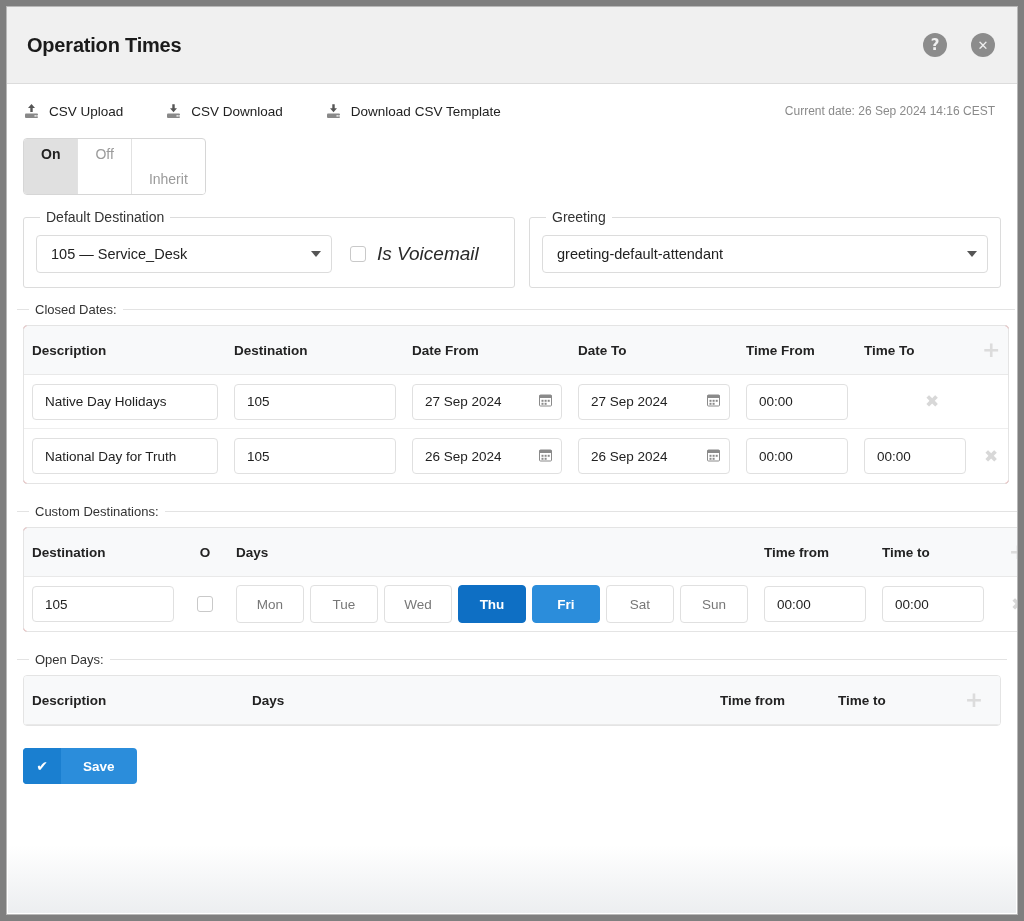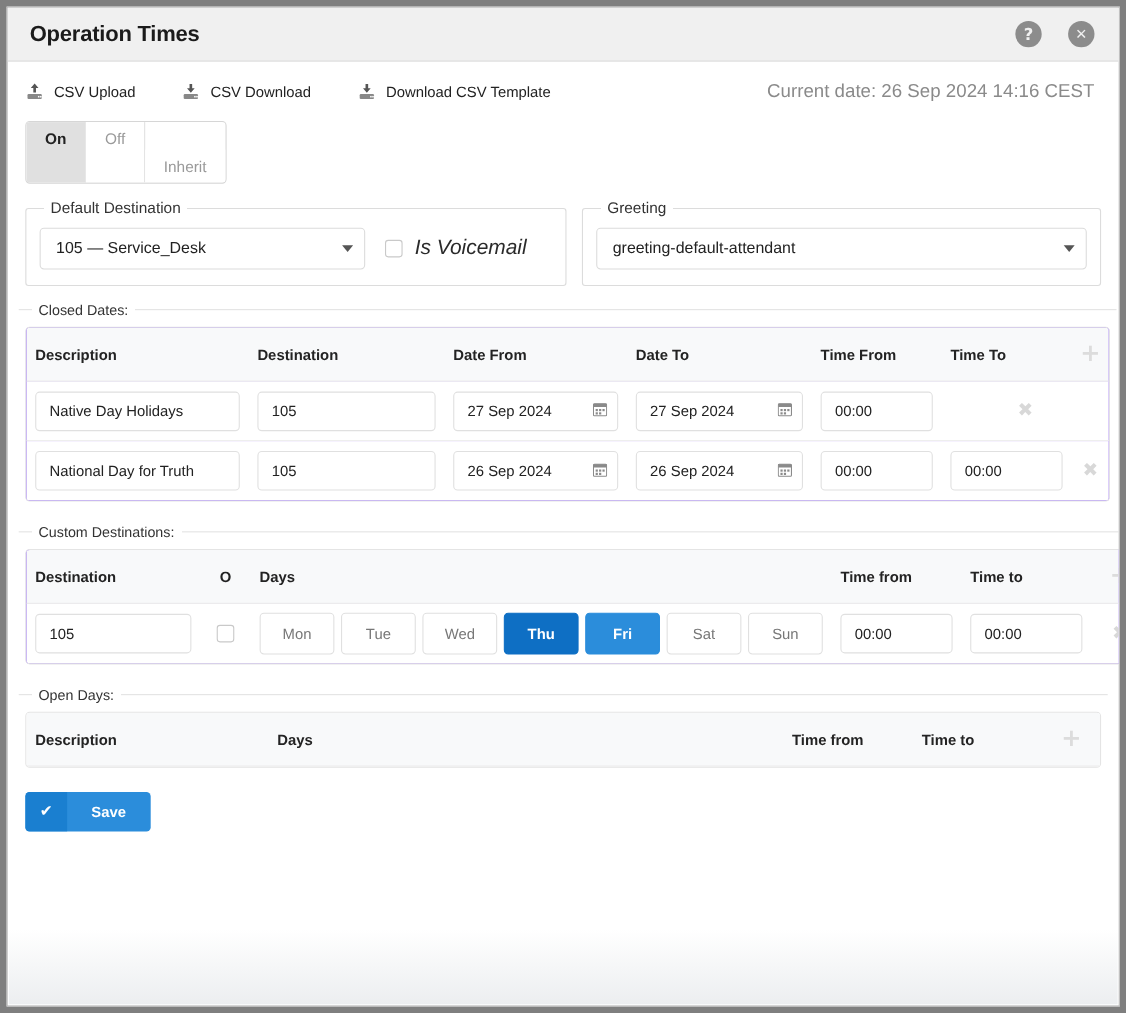--- a/index.html
+++ b/index.html
@@ -13,21 +13,21 @@
   .window {
     position: absolute;
     left: 6px; top: 6px;
     width: 1012px; height: 909px;
     background: #ffffff;
     border: 1px solid #b8b8b8;
     overflow: hidden;
   }
   
   .titlebar {
-    height: 49px;
+    height: 77px;
     background: #f0f0f0;
     border-bottom: 1px solid #dcdcdc;
     display: flex; align-items: center;
     padding: 0 22px 0 20px;
   }
   .title {
     font-size: 20px; font-weight: bold; color: #1b1b1b;
     letter-spacing: -0.2px; flex: 1;
   }
   .hdr-icons { display: flex; align-items: center; gap: 24px; }
@@ -42,21 +42,21 @@
   
   .toolbar {
     height: 54px; display: flex; align-items: center;
     padding: 0 22px 0 16px; font-size: 13.5px; color: #2a2a2a; justify-content: space-between;
   }
   .tool-link {
     display: flex; align-items: center; gap: 9px;
     margin-right: 42px; cursor: pointer; color: #222;
   }
   .tool-link svg { display: block; }
-  .curdate { margin-left: auto; color: #8a8a8a; font-size: 17px; }
+  .curdate { margin-left: auto; color: #8a8a8a; font-size: 12px; }
   
   .seg-wrap { padding: 0 16px; }
   .segmented {
     display: inline-flex; border: 1px solid #d6d6d6; border-radius: 4px;
     overflow: hidden; background: #fff;
   }
   .seg {
     padding: 7px 17px; font-size: 14px; color: #9a9a9a;
     background: #fff; border-right: 1px solid #e2e2e2; cursor: pointer;
     min-width: 52px; text-align: center;
@@ -99,21 +99,21 @@
   .section { margin: 14px 10px 0 10px; }
   fieldset.sec {
     border: none; border-top: 1px solid #e3e3e3;
     margin: 0; padding: 0 6px 0 6px;
   }
   fieldset.sec > legend {
     font-size: 13px; color: #333; padding: 0 6px; margin-left: 6px;
   }
   .table {
     border: 1px solid #e4e4e4; border-radius: 4px;
-    margin: 8px 0 6px 0; background: #8b5cf6; overflow: hidden;
+    margin: 8px 0 6px 0; background: #b91c1c; overflow: hidden;
   }
   .thead {
     display: flex; align-items: center; background: #f8f9fa;
     border-bottom: 1px solid #e9e9e9; height: 49px;
     font-size: 13.5px; font-weight: bold; color: #232323;
   }
   .trow {
     display: flex; align-items: center; height: 54px;
     border-bottom: 1px solid #eeeeee; background: #fff;
   }

